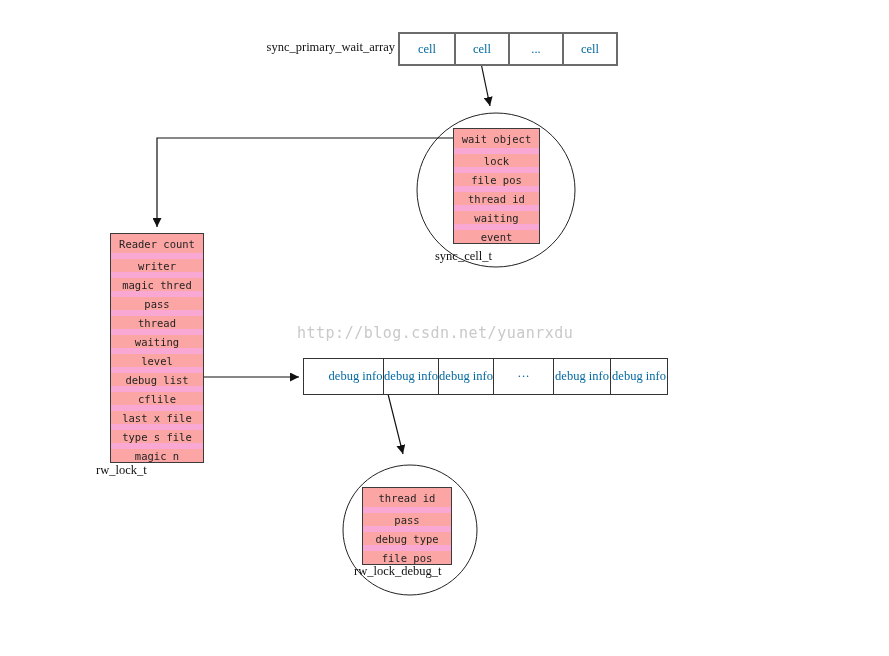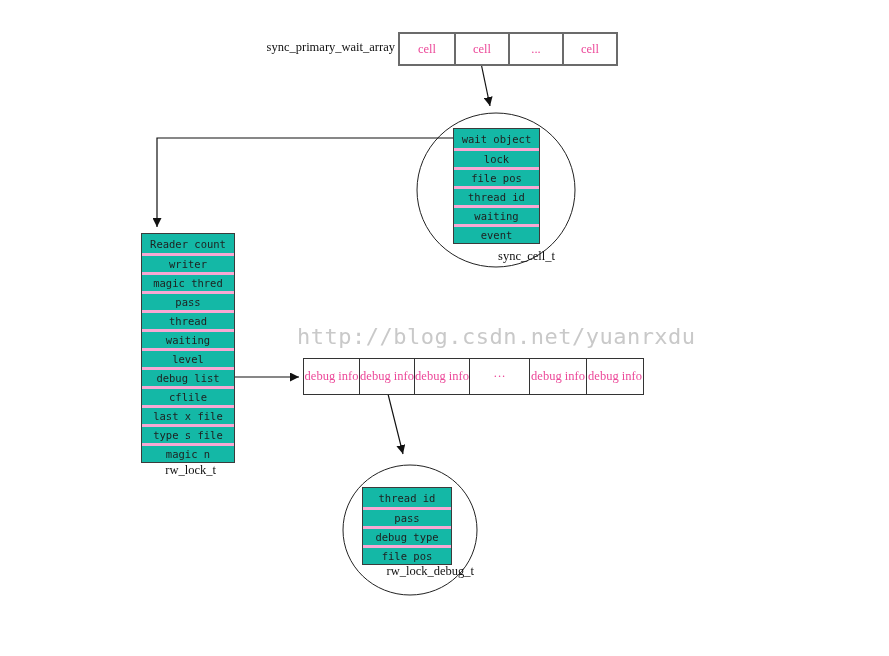--- a/index.html
+++ b/index.html
@@ -4,55 +4,55 @@
 <style>
   html,body { margin:0; padding:0; background:#fff; }
   .canvas {
     position:relative; width:889px; height:656px; background:#ffffff;
     font-family:"Liberation Serif", serif; overflow:hidden;
   }
   .wires { position:absolute; left:0; top:0; width:889px; height:656px; }
 
   
   .vtable {
-    position:absolute; background:#14b8a6; border:1.5px solid #3b3b3b;
+    position:absolute; background:#fca5a5; border:1.5px solid #3b3b3b;
     box-sizing:content-box;
   }
   .vtable .vrow {
     height:19px; display:flex; align-items:center; justify-content:center;
-    border-top:3px solid #f9a8d4; box-sizing:border-box;
+    border-top:6px solid #f9a8d4; box-sizing:border-box;
     font-family:"DejaVu Sans Mono", monospace; font-size:10.5px; color:#1f1f1f;
     white-space:nowrap;
   }
   .vtable .vrow:first-child { border-top:none; }
 
   
   .hrow { position:absolute; display:flex; background:#ffffff; border:2px solid #6b6b6b; }
   .hrow .hcell {
     display:flex; align-items:center; justify-content:center;
     border-left:2px solid #6b6b6b; box-sizing:border-box;
-    font-family:"Liberation Serif", serif; font-size:12.5px; color:#ec4899;
+    font-family:"Liberation Serif", serif; font-size:12.5px; color:#0369a1;
     white-space:nowrap;
   }
   .hrow .hcell:first-child { border-left:none; }
 
-  .hrow.dark { border:1.5px solid #333; }
+  .hrow.dark { border:1.5px solid #333;padding-left:24px; }
   .hrow.dark .hcell { border-left:1.5px solid #333; }
   .hrow.dark .hcell:first-child { border-left:none; }
 
   .dlabel {
     position:absolute; font-family:"Liberation Serif", serif;
     font-size:12.5px; color:#111; white-space:nowrap;
   }
-  .center { text-align:right;font-family:Liberation Serif, serif; }
+  .center { text-align:left;font-family:Liberation Serif, serif; }
   .right { }
 
   .watermark {
     position:absolute; left:297px; top:324px;
-    font-family:"DejaVu Sans Mono", monospace; font-size:22px;
+    font-family:"DejaVu Sans Mono", monospace; font-size:15px;
     letter-spacing:0.5px; color:#c9c9c9; white-space:nowrap;
   }
 </style>
 </head>
 <body>
 
 <div class="canvas">
 
   <svg class="wires" width="889" height="656" viewBox="0 0 889 656">
     <defs>
@@ -80,21 +80,21 @@
   <div class="vtable" style="left:453px; top:128px; width:85px;">
     <div class="vrow">wait object</div>
     <div class="vrow">lock</div>
     <div class="vrow">file pos</div>
     <div class="vrow">thread id</div>
     <div class="vrow">waiting</div>
     <div class="vrow">event</div>
   </div>
   <div class="dlabel center" style="left:435px; top:249px; width:120px;">sync_cell_t</div>
 
-  <div class="vtable" style="left:110px; top:233px; width:92px;margin-left:31px;">
+  <div class="vtable" style="left:110px; top:233px; width:92px;">
     <div class="vrow">Reader count</div>
     <div class="vrow">writer</div>
     <div class="vrow">magic thred</div>
     <div class="vrow">pass</div>
     <div class="vrow">thread</div>
     <div class="vrow">waiting</div>
     <div class="vrow">level</div>
     <div class="vrow">debug list</div>
     <div class="vrow">cflile</div>
     <div class="vrow">last x file</div>

